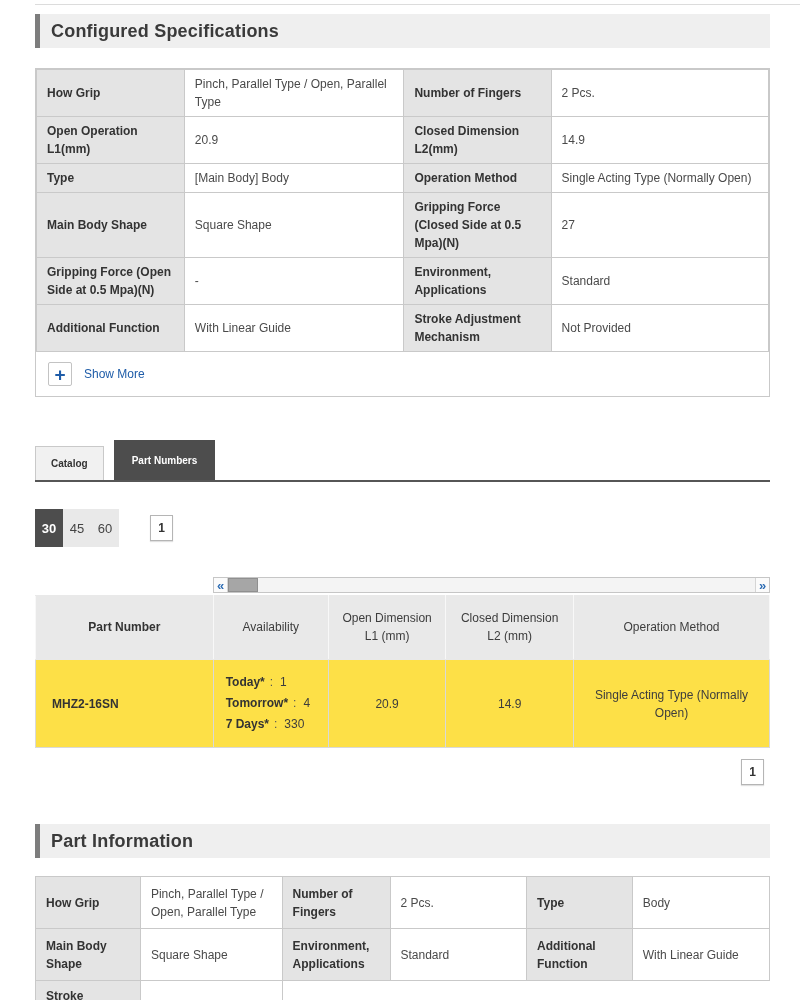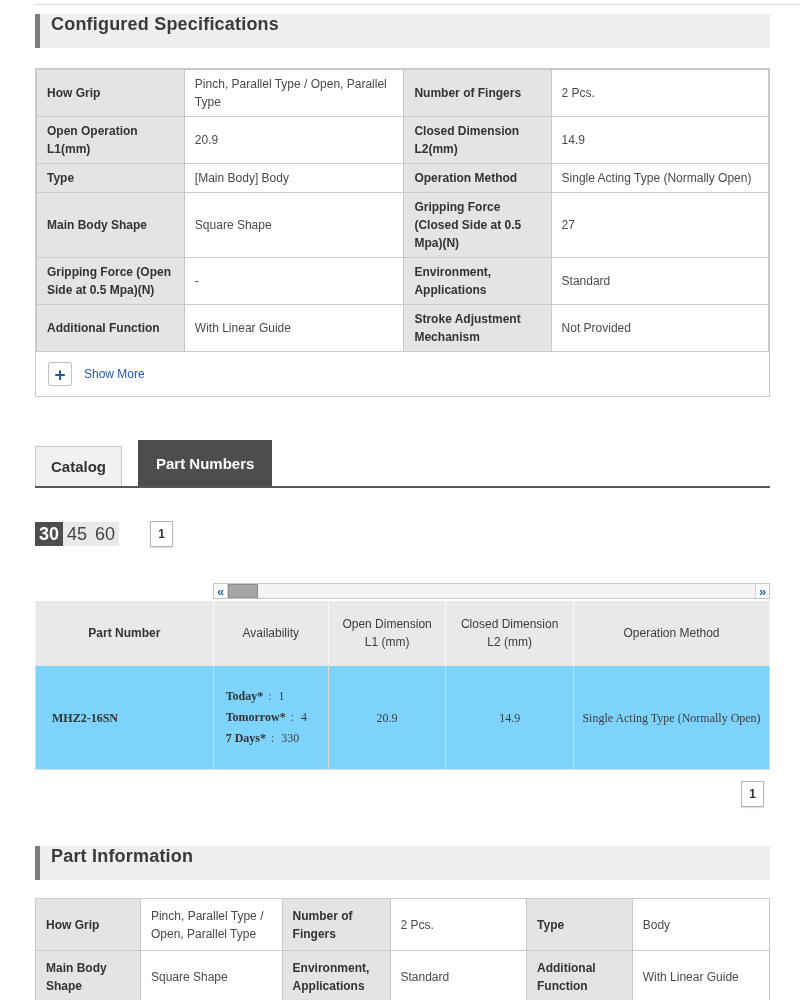--- a/index.html
+++ b/index.html
@@ -10,21 +10,21 @@
   }
   .page { position:absolute; top:0; left:0; width:800px; height:1000px; }
 
   .top-rule { position:absolute; top:4px; left:35px; right:0; height:1px; background:#dcdcdc; }
 
   .content { position:absolute; left:35px; width:735px; top:14px; }
 
   
   .section-bar {
     background:#efefef; border-left:5px solid #7d7d7d;
-    height:34px; display:flex; align-items:flex-start; padding-left:11px;
+    height:34px; display:flex; align-items:center; padding-left:11px;
   }
   .section-bar h2 { font-size:18px; font-weight:bold; color:#3a3a3a; letter-spacing:0.2px; }
 
   
   .spec-box { border:1px solid #c9c9c9; margin-top:20px; }
   table { border-collapse:collapse; width:100%; table-layout:fixed; }
   .spec-table td {
     border:1px solid #c9c9c9; font-size:12px; line-height:1.5;
     padding:5px 10px; vertical-align:middle;
   }
@@ -37,32 +37,32 @@
   .plus-btn {
     width:24px; height:24px; background:#fff; border:1px solid #c3c3c3; border-radius:2px;
     display:flex; align-items:center; justify-content:center; cursor:pointer;
     color:#1e5ca8; font-size:19px; font-weight:bold; line-height:1;
   }
   .show-more-label { color:#1e5ca8; font-size:12px; cursor:pointer; }
 
   
   .tabs { margin-top:43px; display:flex; align-items:flex-end; border-bottom:2px solid #565656; }
   .tab {
-    font-size:15px; font-weight:bold; padding:11px 15px; cursor:pointer;
+    font-size:10px; font-weight:bold; padding:11px 15px; cursor:pointer;
     background:#f1f1f1; border:1px solid #c9c9c9; border-bottom:none; color:#333;
-    margin-right:16px;
+    margin-right:10px;
   }
   .tab.active { background:#4d4d4d; color:#fff; border-color:#4d4d4d; padding:14px 17px; }
 
   
   .pager-row { margin-top:33px; display:flex; align-items:center; height:26px; }
   .size-group { display:flex; background:#e9e9e9; }
   .size-item {
-    width:28px; height:24px; display:flex; align-items:center; justify-content:center;
-    font-size:18px; color:#444; cursor:pointer;
+    width:28px; height:38px; display:flex; align-items:center; justify-content:center;
+    font-size:13px; color:#444; cursor:pointer;
   }
   .size-item.active { background:#4d4d4d; color:#fff; font-weight:bold; }
   .page-btn {
     width:23px; height:26px; background:#fff; border:1px solid #b5b5b5;
     box-shadow:0 1px 1px rgba(0,0,0,0.12);
     display:flex; align-items:center; justify-content:center;
     font-size:12px; font-weight:bold; color:#333; cursor:pointer;
   }
   .pager-row .page-btn { margin-left:31px; }
 
@@ -82,21 +82,21 @@
 
   
   .pn-table { margin-top:2px; }
   .pn-table td, .pn-table th { border:1px solid #d9d9d9; font-size:12px; color:#3d3d3d; }
   .pn-table thead th {
     background:#e9e9e9; font-weight:normal; text-align:center; vertical-align:middle;
     height:64px; line-height:1.45; padding:6px 8px; border-color:#e9e9e9;
     border-right:1px solid #f8f8f8; border-left:1px solid #f8f8f8;
   }
   .pn-table thead th.first { font-weight:bold; color:#333; }
-  .pn-table tbody td { background:#7dd3fc; height:74px; vertical-align:middle; text-align:center; line-height:1.5; padding:20px 8px;font-family:Liberation Serif, serif; }
+  .pn-table tbody td { background:#fde047; height:74px; vertical-align:middle; text-align:center; line-height:1.5; padding:12px 8px; }
   .pn-table td.pn { text-align:left; font-weight:bold; padding-left:16px; color:#333; }
   .pn-table td.avail { text-align:left; padding-left:12px; }
   .av-line { white-space:nowrap; line-height:1.75; }
   .av-label { font-weight:bold; color:#333; }
   .av-sep { margin:0 7px 0 5px; color:#555; }
   .pn-table col.p1{width:24.2%;} .pn-table col.p2{width:15.7%;} .pn-table col.p3{width:16.0%;}
   .pn-table col.p4{width:17.4%;} .pn-table col.p5{width:26.7%;}
 
   .bottom-pager { display:flex; justify-content:flex-end; margin-top:11px; padding-right:6px; }
 

